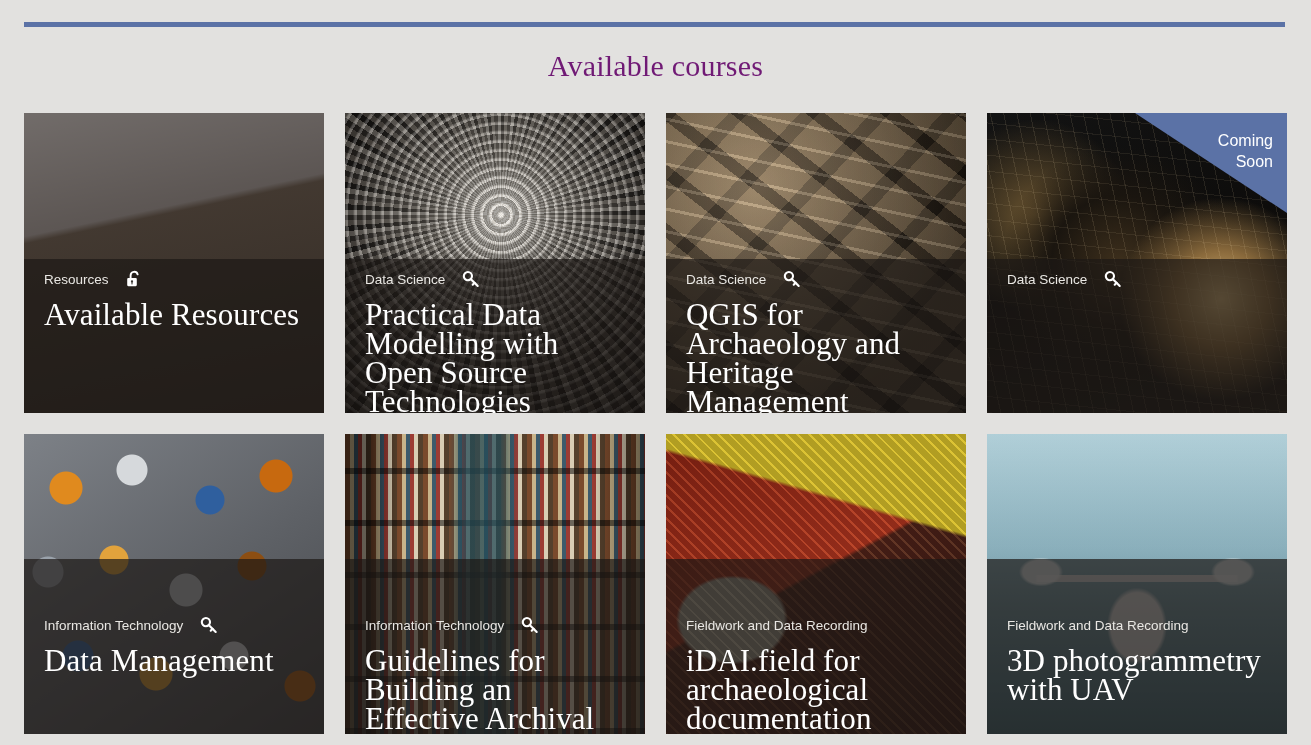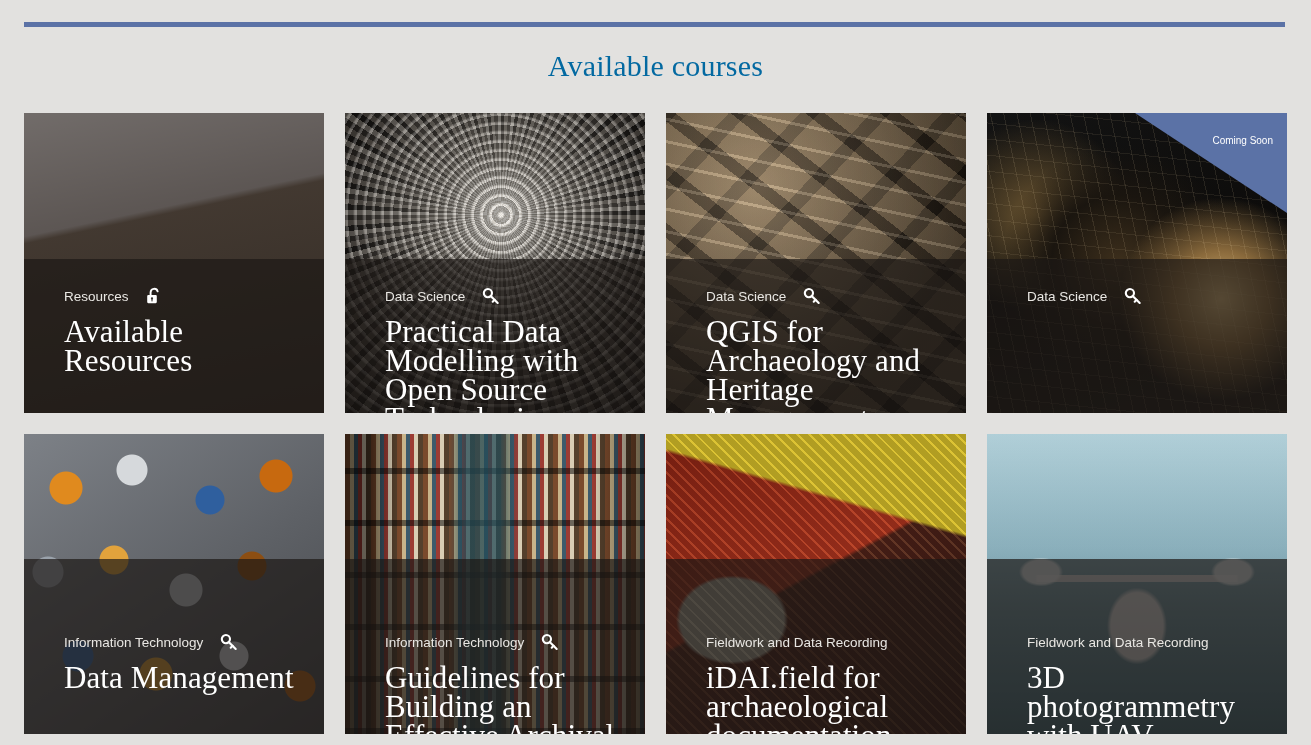--- a/index.html
+++ b/index.html
@@ -24,21 +24,21 @@
 
   
   .page-title {
     position: absolute;
     left: 0; top: 49px;
     width: 1311px;
     text-align: center;
     font-family: "Liberation Serif", serif;
     font-size: 30px;
     font-weight: 400;
-    color: #0369a1;
+    color: #701a75;
     letter-spacing: .2px;
   }
 
   
   .grid {
     position: absolute;
     left: 24px; top: 113px;
     width: 1263px;
     display: grid;
     grid-template-columns: repeat(4, 300px);
@@ -222,22 +222,21 @@
     height: 154px;
     background: rgba(28,24,22,.70);
   }
   .row2 .scrim { height: 175px; }
 
   
   .card-body {
     position: absolute;
     left: 20px; right: 16px; bottom: 0;
     height: 154px;
-    padding-top: 28px;
-    margin-left: 20px;
+    padding-top: 11px;
   }
   .row2 .card-body { height: 129px; }
 
   .meta {
     display: flex;
     align-items: center;
     height: 18px;
     margin-bottom: 12px;
   }
   .category {
@@ -270,21 +269,21 @@
     background: #5b72a6;
     clip-path: polygon(100% 0, 100% 100%, 0 0);
     pointer-events: none;
   }
   .ribbon-text {
     position: absolute;
     top: 17px; right: 14px;
     width: 92px;
     text-align: right;
     font-family: "Liberation Sans", sans-serif;
-    font-size: 10px;
+    font-size: 16px;
     line-height: 21px;
     color: #ffffff;
     pointer-events: none;
   }
 </style>
 </head>
 <body>
 
 <div id="page">
 

